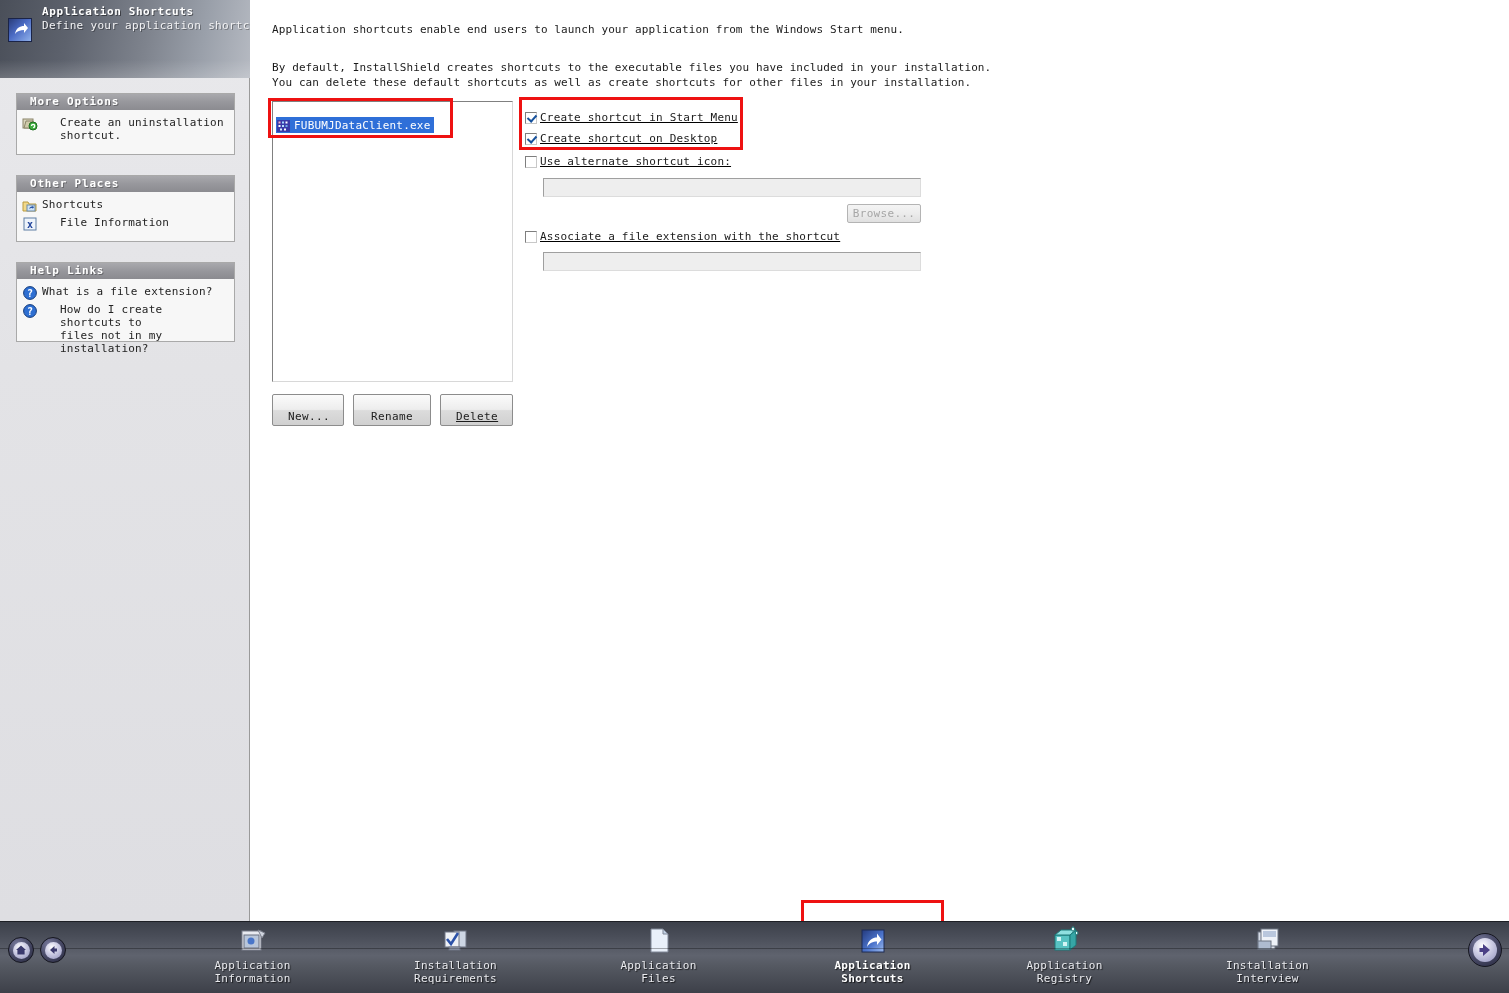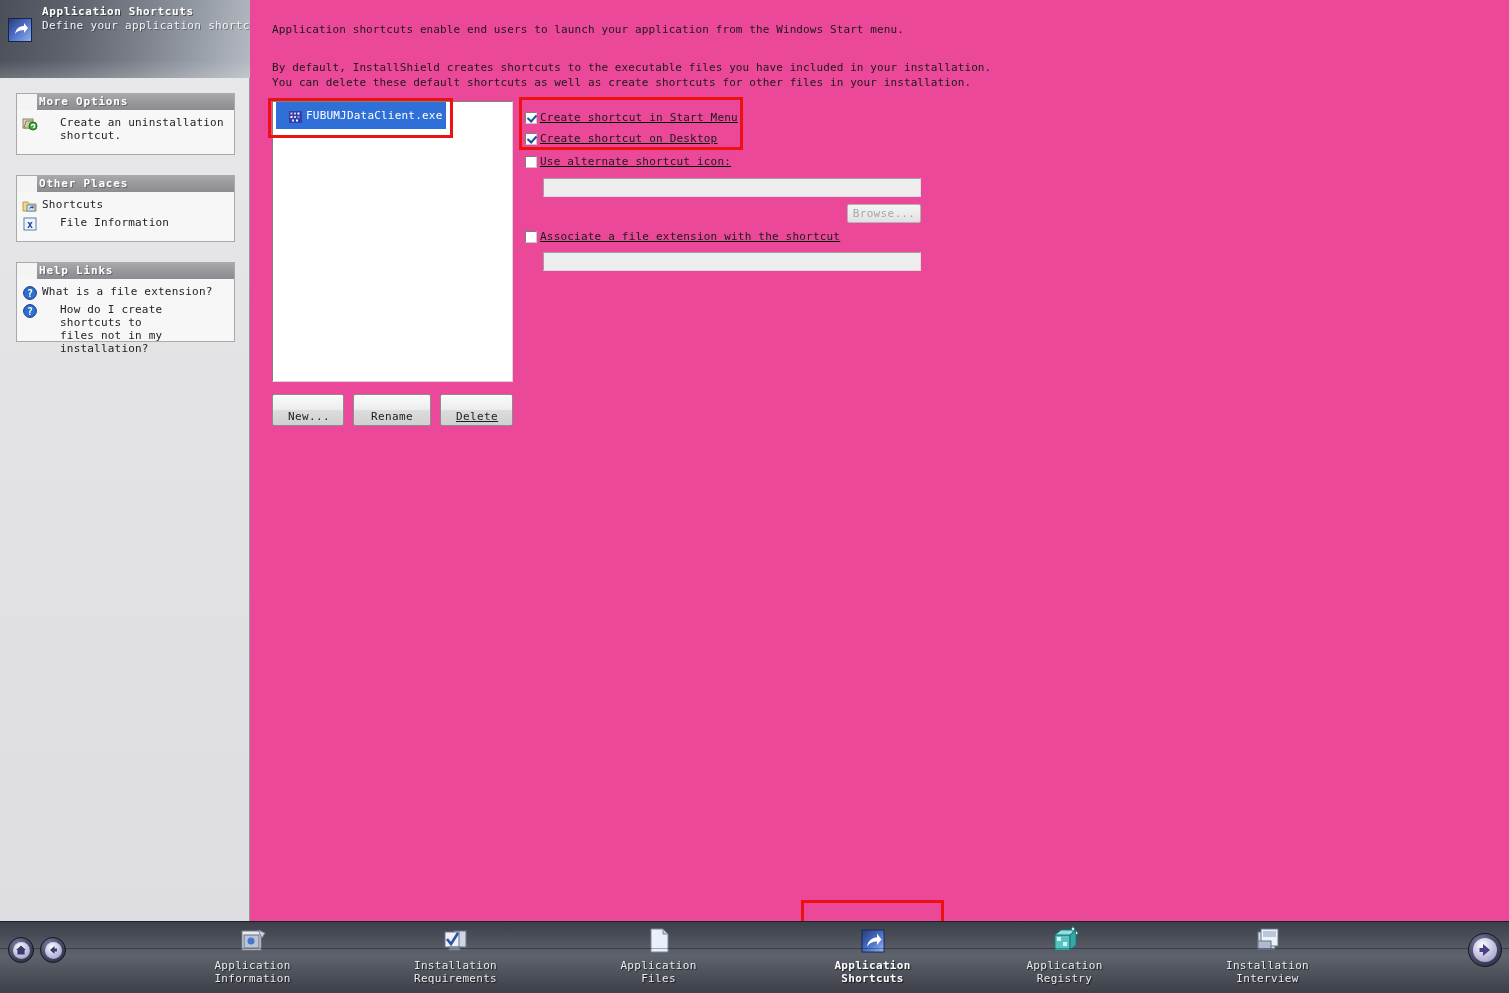--- a/index.html
+++ b/index.html
@@ -70,30 +70,29 @@
   .panel {
     position: absolute;
     left: 16px;
     width: 219px;
     border: 1px solid #a9a9a9;
     background: #f4f4f4;
   }
   .panel-title {
     height: 16px;
     line-height: 16px;
-    padding-left: 2px;
+    padding-left: 13px;
     font-size: 11px;
     font-weight: bold;
     color: #ffffff;
     letter-spacing: 0.8px;
     background: linear-gradient(180deg, #a9a9ad 0%, #97979c 50%, #8b8b90 100%);
     text-shadow: 1px 1px 0 rgba(0,0,0,0.30);
     white-space: nowrap;
     overflow: hidden;
-    margin-left: 20px;
   }
   .panel-body {
     background: #f7f7f7;
     padding: 6px 5px 7px 5px;
   }
   .link-row {
     display: flex;
     align-items: flex-start;
     margin-bottom: 2px;
   }
@@ -113,21 +112,21 @@
 
   #panel-more   { top: 93px; }
   #panel-other  { top: 175px; }
   #panel-help   { top: 262px; }
 
   
   #main {
     position: absolute;
     left: 250px; top: 0;
     width: 1259px; height: 921px;
-    background: #ec4899;
+    background: #ffffff;
   }
   .intro {
     position: absolute;
     font-size: 11px;
     color: #1a1a1a;
     line-height: 15px;
     letter-spacing: 0.1px;
     white-space: pre;
   }
   #intro1 { left: 22px; top: 22px; }
@@ -139,27 +138,26 @@
     left: 22px; top: 101px;
     width: 241px; height: 281px;
     background: #ffffff;
     border: 1px solid #808080;
     border-right-color:#d8d8d8;
     border-bottom-color:#d8d8d8;
     overflow: hidden;
   }
   #list-item {
     position: absolute;
-    left: 3px; top: 0;
-    height: 27px;
+    left: 3px; top: 15px;
+    height: 16px;
     display: flex;
     align-items: center;
     background: #2f6fd8;
     padding-right: 4px;
-    padding-left: 12px;
   }
   #list-item .fico {
     width: 15px; height: 14px;
     margin-right: 3px;
     flex: 0 0 15px;
   }
   #list-item .fname {
     font-size: 11px;
     color: #ffffff;
     white-space: nowrap;

